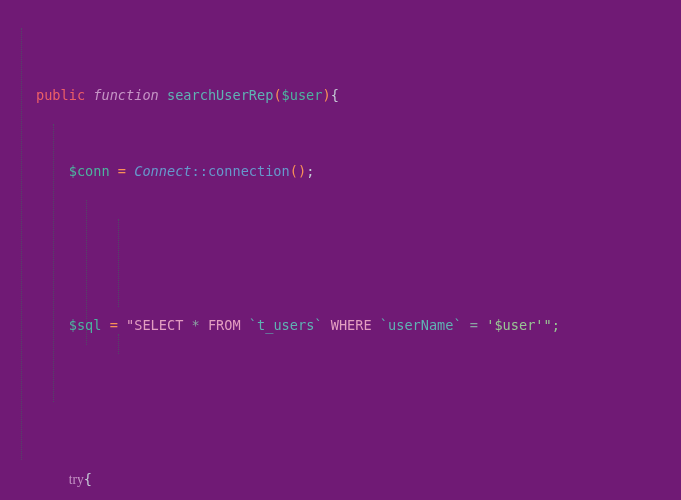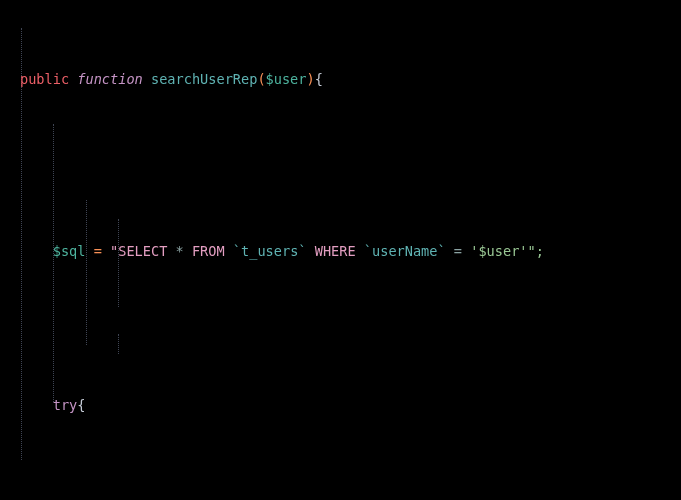--- a/index.html
+++ b/index.html
@@ -12,22 +12,22 @@
     width: 681px;
     height: 500px;
     overflow: hidden;
     font-family: "DejaVu Sans Mono", "Liberation Mono", monospace;
   }
 
   #editor {
     position: relative;
     width: 681px;
     height: 500px;
-    background: #000000;
-    padding: 0;
+    background: #701a75;
+    padding: 16px;
     box-sizing: border-box;
   }
 
   #code {
     position: relative;
     padding: 12px 0 0 20px;
     font-size: 13.6px;
     line-height: 19.2px;
     letter-spacing: 0px;
     white-space: pre;
@@ -50,21 +50,21 @@
     pointer-events: none;
   }
   .guide {
     position: absolute;
     width: 1px;
     border-left: 1px dotted #4b5263;
     opacity: 0.85;
   }
 
   
-  .kw        { color: #c594c5; }              
+  .kw        { color: #c594c5; font-family: Liberation Serif, serif; }              
   .kw-mod    { color: #ec5f67; }              
   .kw-fn     { color: #c594c5; font-style: italic; }  
   .fname     { color: #5fb3b3; }              
   .var       { color: #4db39e; }              
   .op        { color: #f99157; }              
   .punc      { color: #c5cbd6; }              
   .paren     { color: #f99157; }              
   .cls       { color: #6699cc; font-style: italic; }  
   .method    { color: #6699cc; }  
   .str       { color: #99c794; }              
@@ -83,20 +83,21 @@
     <div class="guide" style="left:53px;  top:124px; height:278px;"></div>
     <div class="guide" style="left:85.5px; top:200px; height:145px;"></div>
     <div class="guide" style="left:118px; top:219px; height:88px;"></div>
     <div class="guide" style="left:118px; top:334px; height:20px;"></div>
   </div>
 
   <div id="code">
 
     <div class="line"><span class="kw-mod">public</span><span class="plain"> </span><span class="kw-fn">function</span><span class="plain"> </span><span class="fname">searchUserRep</span><span class="paren">(</span><span class="var">$user</span><span class="paren">)</span><span class="punc">{</span></div>
 
+    <div class="line"><span class="plain">    </span><span class="var">$conn</span><span class="plain"> </span><span class="op">=</span><span class="plain"> </span><span class="cls">Connect</span><span class="method">::connection</span><span class="paren">()</span><span class="punc">;</span></div>
 
     <div class="line"> </div>
 
     <div class="line"><span class="plain">    </span><span class="var">$sql</span><span class="plain"> </span><span class="op">=</span><span class="plain"> </span><span class="sql-kw">"</span><span class="sql-kw">SELECT</span><span class="plain"> </span><span class="sql-op">*</span><span class="plain"> </span><span class="sql-kw">FROM</span><span class="plain"> </span><span class="sql-id">`t_users`</span><span class="plain"> </span><span class="sql-kw">WHERE</span><span class="plain"> </span><span class="sql-id">`userName`</span><span class="plain"> </span><span class="sql-op">=</span><span class="plain"> </span><span class="str">'$user'</span><span class="str">";</span></div>
 
     <div class="line"> </div>
 
     <div class="line"><span class="plain">    </span><span class="kw">try</span><span class="punc">{</span></div>
 
     

